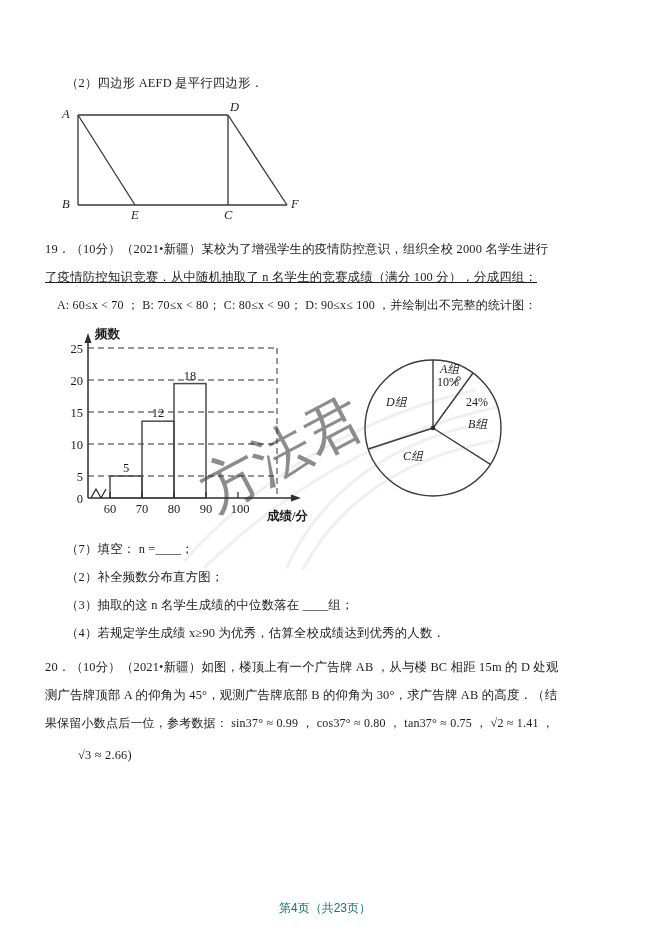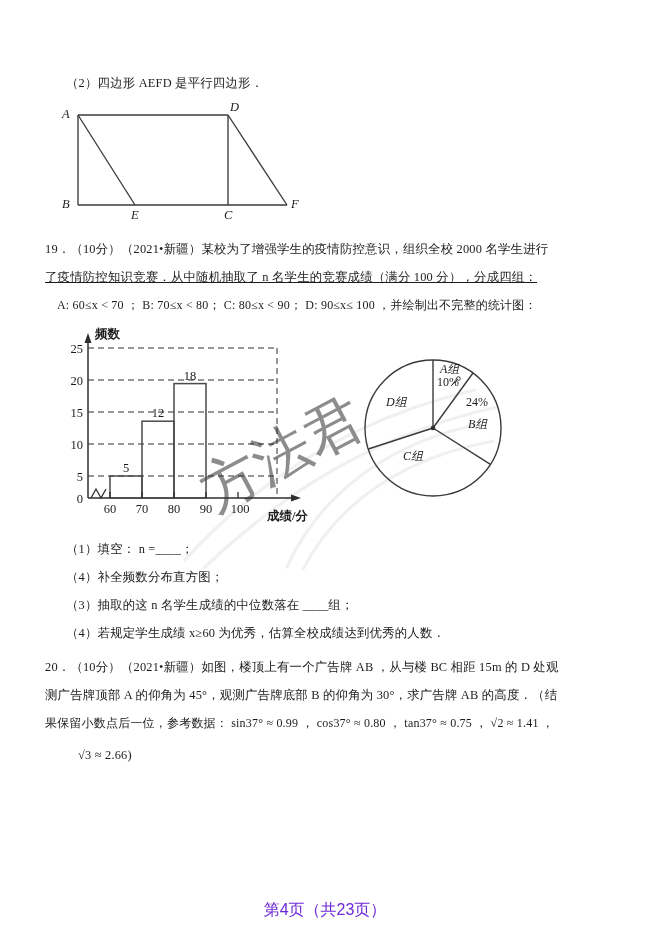--- a/index.html
+++ b/index.html
@@ -54,22 +54,22 @@
   #bar-chart { position: absolute; left: 55px; top: 325px; }
   #pie-chart { position: absolute; left: 348px; top: 338px; }
 
   
   #footer {
     position: absolute;
     left: 0;
     top: 900px;
     width: 650px;
     text-align: center;
-    font-size: 16px;
-    color: #6d28d9;
+    font-size: 12px;
+    color: #0f766e;
     font-family: "Liberation Sans", sans-serif;
   }
 
   svg text {
     font-family: "Liberation Serif", serif;
     fill: #1c1c1c;
   }
   svg .lbl-it { font-style: italic; }
 </style>
 </head>
@@ -209,24 +209,24 @@
     <text x="89" y="48" font-size="12">10%</text>
 
     <text x="118" y="68" font-size="12">24%</text>
     <text x="120" y="90" font-size="12" class="lbl-it">B组</text>
 
     <text x="55" y="122" font-size="12" class="lbl-it">C组</text>
 
     <text x="38" y="68" font-size="12" class="lbl-it">D组</text>
   </svg>
 
-  <div class="ln" style="left:66px; top:542px;">（1）填空： n =____；</div>
-  <div class="ln" style="left:66px; top:570px;">（4）补全频数分布直方图；</div>
+  <div class="ln" style="left:66px; top:542px;">（7）填空： n =____；</div>
+  <div class="ln" style="left:66px; top:570px;">（2）补全频数分布直方图；</div>
   <div class="ln" style="left:66px; top:598px;">（3）抽取的这 n 名学生成绩的中位数落在 ____组；</div>
-  <div class="ln" style="left:66px; top:626px;">（4）若规定学生成绩 x≥60 为优秀，估算全校成绩达到优秀的人数．</div>
+  <div class="ln" style="left:66px; top:626px;">（4）若规定学生成绩 x≥90 为优秀，估算全校成绩达到优秀的人数．</div>
 
   <div class="ln" style="left:45px; top:660px;font-family:Liberation Serif, serif;">20．（10分）（2021•新疆）如图，楼顶上有一个广告牌 AB ，从与楼 BC 相距 15m 的 D 处观</div>
   <div class="ln" style="left:45px; top:688px;">测广告牌顶部 A 的仰角为 45°，观测广告牌底部 B 的仰角为 30°，求广告牌 AB 的高度．（结</div>
   <div class="ln small" style="left:45px; top:716px;">果保留小数点后一位，参考数据： sin37° ≈ 0.99 ， cos37° ≈ 0.80 ， tan37° ≈ 0.75 ， √2 ≈ 1.41 ，</div>
   <div class="ln" style="left:78px; top:748px;">√3 ≈ 2.66)</div>
 
   <div id="footer">第4页（共23页）</div>
 
 </div>
 

